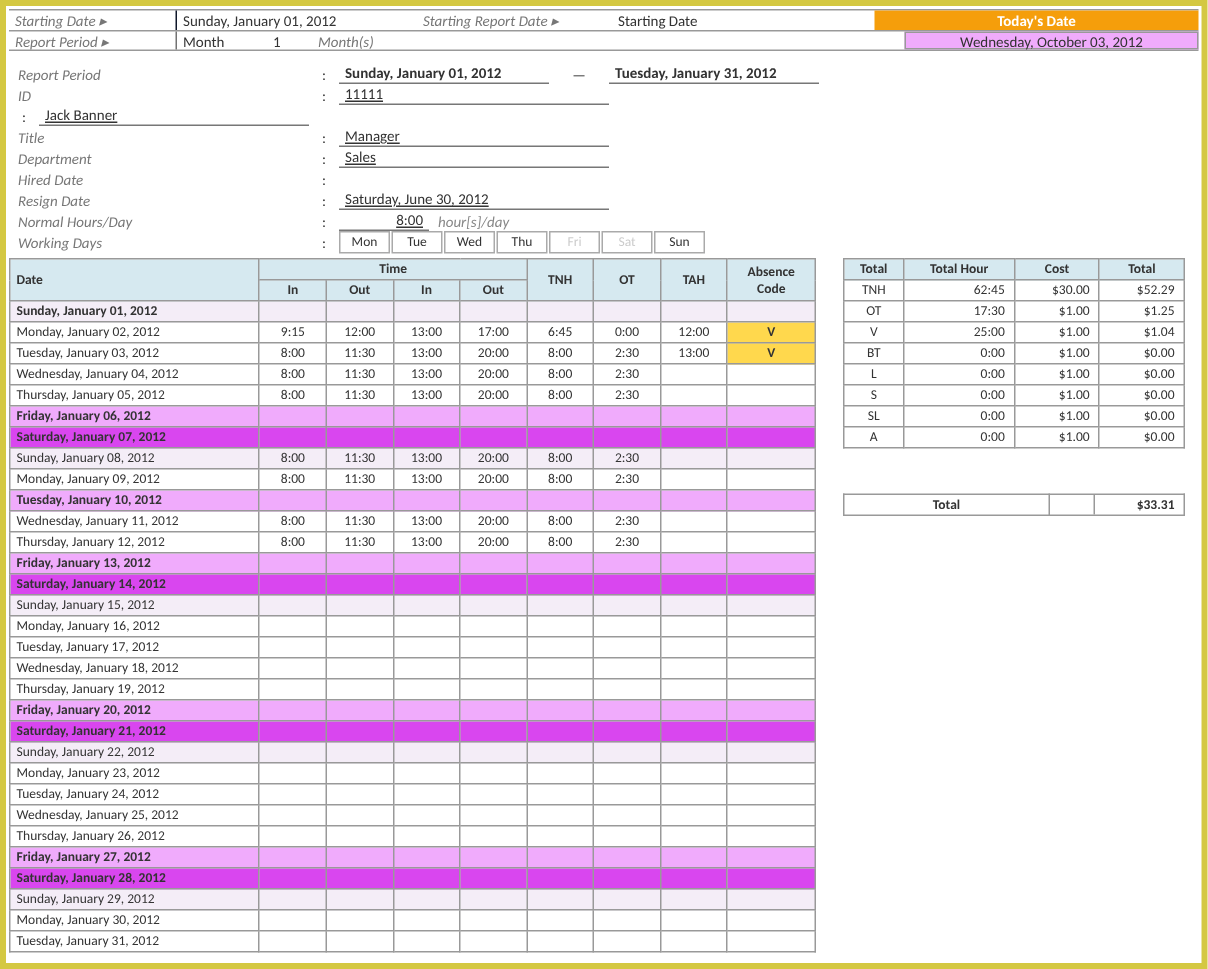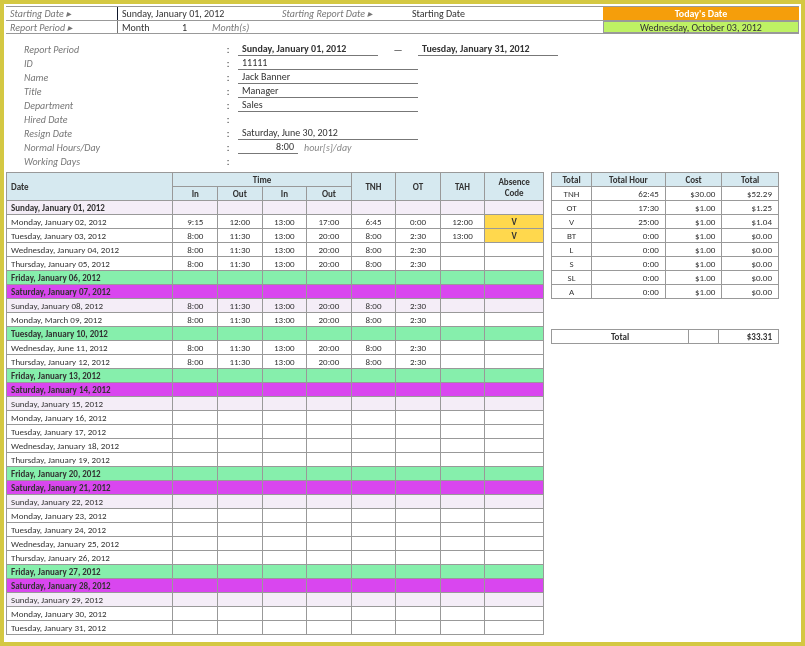--- a/index.html
+++ b/index.html
@@ -1,62 +1,62 @@
 <!DOCTYPE html>
 <html><head>
 <meta charset="utf-8">
 <style>
 * { box-sizing: border-box; margin: 0; padding: 0; }
 body { font-family: Calibri, Arial, sans-serif; font-size: 10px; background: #fff; border: 4px solid #d4c842; width: 805px; height: 646px; padding: 2px; color: #333; overflow: hidden; }
 .hdr-row { display: flex; align-items: center; height: 14px; border-top: 1px solid #999; }
 .hdr-row:last-of-type { border-bottom: 1px solid #999; }
 .hdr-cell { padding: 0 4px; height: 100%; display: flex; align-items: center; font-style: italic; color: #777; }
 .today-label { background: #f59e0b; color: #fff; font-style: normal; text-align: center; font-weight: bold; }
-.today-val { font-style: normal; text-align: center; background: #bef264; border: 1px solid #999; }
+.today-val { font-style: normal; text-align: center; background: #f0abfc; border: 1px solid #999; }
 .meta { margin-top: 8px; }
-.meta-row { display: flex; height: 14px; align-items: center; margin-left: 12px; }
+.meta-row { display: flex; height: 14px; align-items: center; }
 .meta-label { width: 200px; padding-left: 6px; font-style: italic; color: #777; }
 .meta-colon { width: 20px; text-align: center; }
-.meta-val { border-bottom: 1px solid #777; padding: 0 4px; min-width: 180px; display: flex; align-items: center; height: 14px; }
+.meta-val { border-bottom: 1px solid #777; padding: 0 4px; min-width: 180px; display: flex; align-items: center; height: 14px; text-decoration: underline; }
 .days-row { display: flex; }
 .day-box { width: 34px; text-align: center; border: 1px solid #aaa; margin-right: 1px; font-size: 9px; padding: 1px 0; }
 .day-off { color: #ccc; }
-.main-area { display: flex; margin-top: 4px; gap: 7px; }
+.main-area { display: flex; margin-top: 4px; gap: 18px; }
 .left { flex: 0 0 538px; }
 .right { flex: 0 0 228px; }
 table { border-collapse: collapse; width: 100%; }
 th, td { border: 1px solid #999; padding: 1px 3px; font-size: 9px; text-align: center; height: 13px; }
 th { background: #d6e9f0; font-weight: bold; }
 .date-col { text-align: left; padding-left: 4px; width: 142px; }
 .num-col { width: 38px; }
 .tnh-col, .ot-col, .tah-col { width: 38px; }
 .abs-col { width: 50px; }
 .row-sun { background: #f4edf7; }
-.row-fri { background: #86efac; }
+.row-fri { background: #f0abfc; }
 .row-sat { background: #d946ef; }
 .abs-v { background: #ffd84d; font-weight: bold; }
 .date-bold { font-weight: bold; }
 .sum-table th, .sum-table td { text-align: center; }
 .sum-table .code-col { text-align: center; width: 40px; }
 .sum-table .val-col { text-align: right; padding-right: 6px; }
 .total-row td { font-weight: bold; }
 .dash { text-align: center; width: 40px; }
 .range-val { border-bottom: 1px solid #777; min-width: 140px; font-weight: bold; padding: 0 4px; }
 .hours-unit { font-style: italic; color: #888; margin-left: 6px; }
 </style>
 </head>
 <body>
 
 <div class="hdr-row">
   <div class="hdr-cell" style="width:112px;border-right:1px solid #0f172a">Starting Date ▸</div>
   <div class="hdr-cell" style="width:160px;font-style:normal;color:#333">Sunday, January 01, 2012</div>
   <div class="hdr-cell" style="width:130px">Starting Report Date ▸</div>
   <div class="hdr-cell" style="width:130px;font-style:normal;color:#333">Starting Date</div>
   <div style="flex:1"></div>
-  <div class="hdr-cell today-label" style="width:196px;justify-content:center">Today's Date</div>
+  <div class="hdr-cell today-label" style="width:216px;justify-content:center">Today's Date</div>
 </div>
 <div class="hdr-row" style="border-bottom:1px solid #999">
   <div class="hdr-cell" style="width:112px;border-right:1px solid #737373">Report Period ▸</div>
   <div class="hdr-cell" style="width:60px;font-style:normal;color:#333">Month</div>
   <div class="hdr-cell" style="width:30px;font-style:normal;color:#333">1</div>
   <div class="hdr-cell" style="width:60px">Month(s)</div>
   <div style="flex:1"></div>
   <div class="hdr-cell today-val" style="width:196px;justify-content:center;color:#333">Wednesday, October 03, 2012</div>
 </div>
 
@@ -67,21 +67,20 @@
     <div class="range-val">Sunday, January 01, 2012</div>
     <div class="dash">—</div>
     <div class="range-val">Tuesday, January 31, 2012</div>
   </div>
   <div class="meta-row">
       <div class="meta-label">ID</div>
       <div class="meta-colon">:</div>
       <div class="meta-val">11111</div>
     </div>
   <div class="meta-row">
-      <div class="meta-label">Name</div>
       <div class="meta-colon">:</div>
       <div class="meta-val">Jack Banner</div>
     </div>
   <div class="meta-row">
       <div class="meta-label">Title</div>
       <div class="meta-colon">:</div>
       <div class="meta-val">Manager</div>
     </div>
   <div class="meta-row">
       <div class="meta-label">Department</div>
@@ -99,20 +98,29 @@
     </div>
   <div class="meta-row">
       <div class="meta-label">Normal Hours/Day</div>
       <div class="meta-colon">:</div>
       <div class="meta-val" style="justify-content:flex-end;min-width:60px">8:00</div>
       <span class="hours-unit">hour[s]/day</span>
     </div>
   <div class="meta-row">
       <div class="meta-label">Working Days</div>
       <div class="meta-colon">:</div>
+      <div class="days-row" id="days-row">
+        <div class="day-box">Mon</div>
+        <div class="day-box">Tue</div>
+        <div class="day-box">Wed</div>
+        <div class="day-box">Thu</div>
+        <div class="day-box day-off">Fri</div>
+        <div class="day-box day-off">Sat</div>
+        <div class="day-box">Sun</div>
+      </div>
     </div>
 </div>
 
 <div class="main-area">
   <div class="left">
     <table>
       <thead>
         <tr>
           <th rowspan="2" class="date-col">Date</th>
           <th colspan="4">Time</th>
@@ -211,21 +219,21 @@
             <td>8:00</td>
             <td>11:30</td>
             <td>13:00</td>
             <td>20:00</td>
             <td>8:00</td>
             <td>2:30</td>
             <td></td>
             <td></td>
           </tr>
           <tr>
-            <td class="date-col">Monday, March 09, 2012</td>
+            <td class="date-col">Monday, January 09, 2012</td>
             <td>8:00</td>
             <td>11:30</td>
             <td>13:00</td>
             <td>20:00</td>
             <td>8:00</td>
             <td>2:30</td>
             <td></td>
             <td></td>
           </tr>
           <tr class="row-fri">
@@ -233,21 +241,21 @@
             <td></td>
             <td></td>
             <td></td>
             <td></td>
             <td></td>
             <td></td>
             <td></td>
             <td></td>
           </tr>
           <tr>
-            <td class="date-col">Wednesday, June 11, 2012</td>
+            <td class="date-col">Wednesday, January 11, 2012</td>
             <td>8:00</td>
             <td>11:30</td>
             <td>13:00</td>
             <td>20:00</td>
             <td>8:00</td>
             <td>2:30</td>
             <td></td>
             <td></td>
           </tr>
           <tr>

